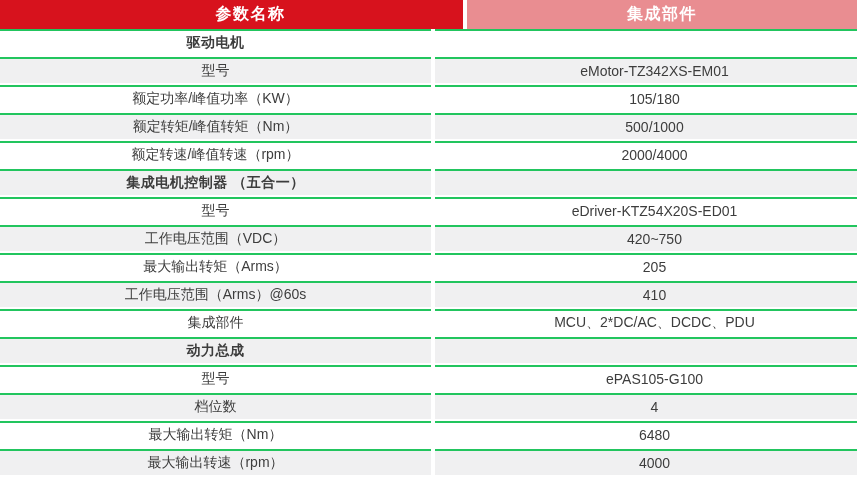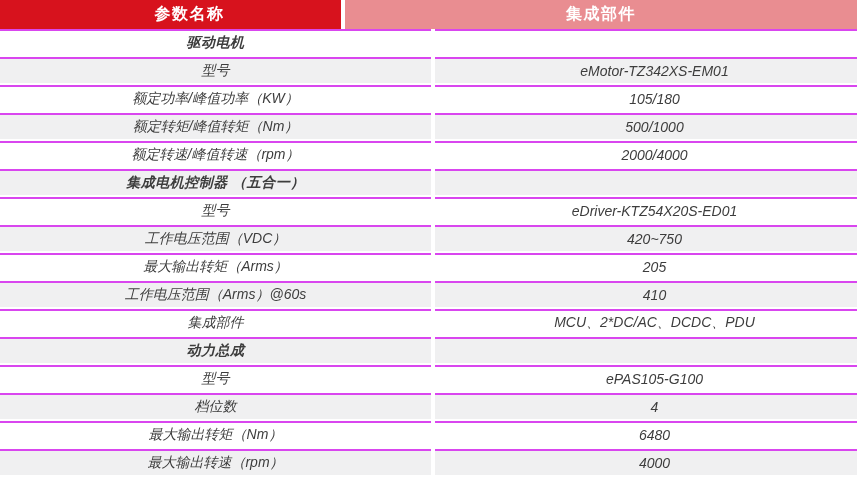--- a/index.html
+++ b/index.html
@@ -29,21 +29,21 @@
   .header-cell {
     display: flex;
     align-items: center;
     justify-content: center;
     color: var(--header-text);
     font-size: 16px;
     font-weight: bold;
     letter-spacing: 1.5px;
   }
   .header-cell.left {
-    width: 341px;
+    width: 463px;
     background: var(--header-left-bg);
     padding-left: 38px;
   }
   .header-cell.right {
     flex: 1;
     background: var(--header-right-bg);
   }
   .col-gap {
     width: 4px;
     background: var(--gap-color);
@@ -52,24 +52,23 @@
   .row {
     display: flex;
     height: 28px;
   }
   .cell {
     display: flex;
     align-items: center;
     justify-content: center;
     font-size: 14px;
     color: var(--body-text);
-    border-top: 2px solid #d946ef;
+    border-top: 2px solid #22c55e;
     border-bottom: 2px solid #ffffff;
     background: #ffffff;
-    font-style: italic;
   }
   .cell.left  { width: 431px; }
   .cell.right { flex: 1; padding-left: 17px; }
   .row:nth-child(even) .cell { background: var(--stripe-bg); }
   .row.section .cell.left { font-weight: bold; letter-spacing: 0.5px; }
 </style>
 </head>
 <body>
 
 <div class="spec-table">

